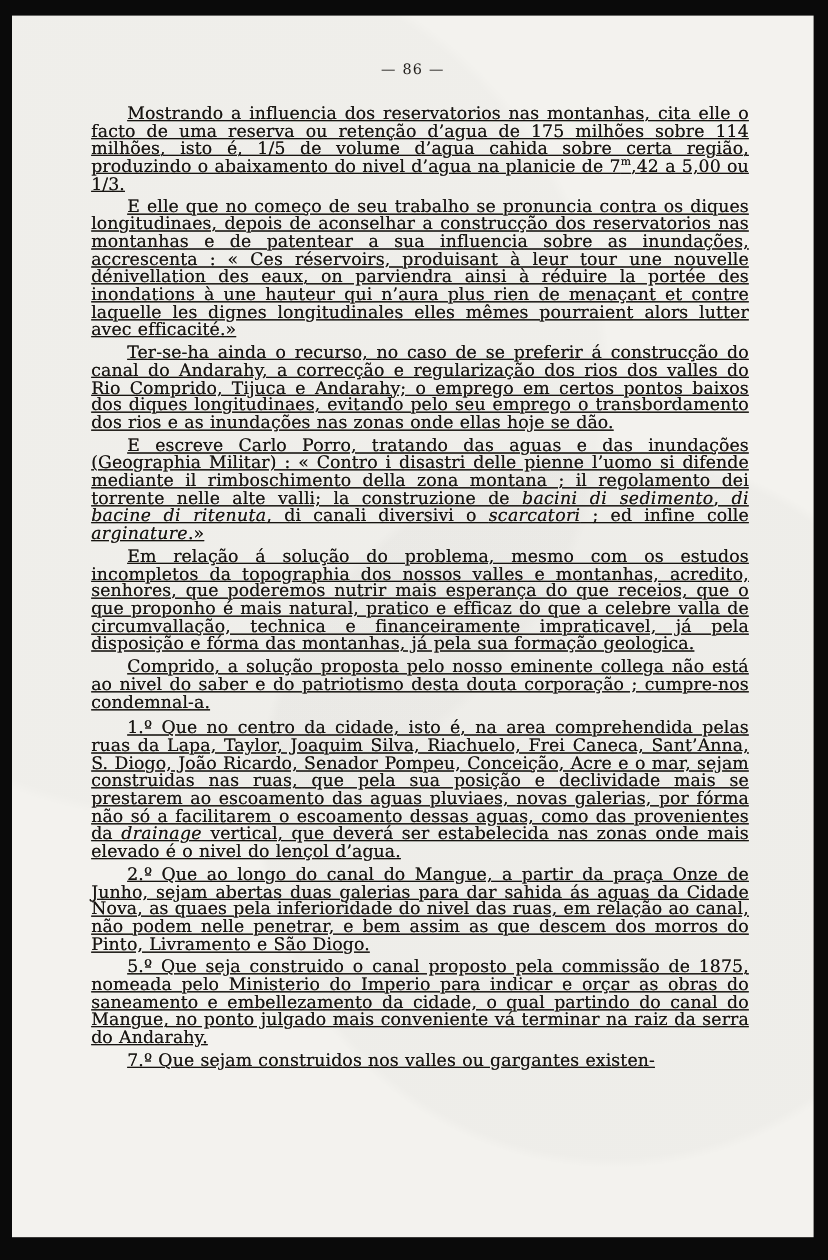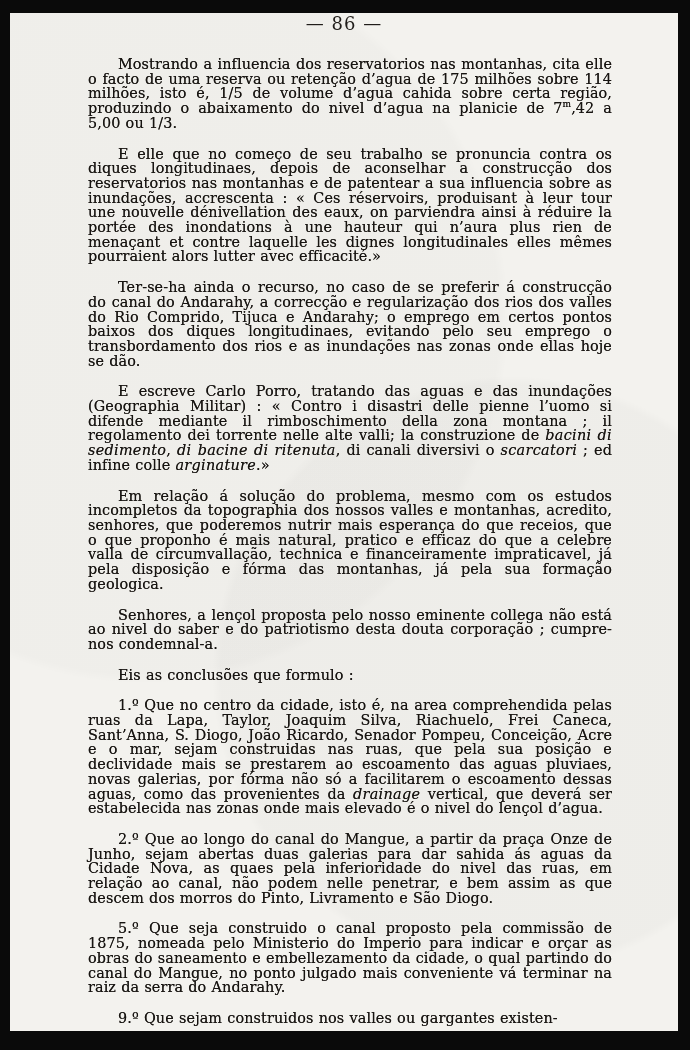--- a/index.html
+++ b/index.html
@@ -27,40 +27,42 @@
     width: 668px;
     height: 1018px;
     background: #f3f2ee;
     background-image:
       radial-gradient(circle at 20% 30%, rgba(0,0,0,0.015) 0 40%, transparent 41%),
       radial-gradient(circle at 75% 65%, rgba(0,0,0,0.02) 0 35%, transparent 36%);
     color: #171411;
     overflow: hidden;
   }
   .page-number {
+    margin-top: 38px;
     text-align: center;
-    font-size: 18px;
+    font-size: 12px;
     letter-spacing: 1px;
     color: #201d1a;
   }
   .text-column {
     margin-left: 62px;
     margin-top: 23px;
     width: 556px;
   }
   p.para {
-    margin: 16px;
+    margin: 4px;
     padding: 0;
     text-indent: 30px;
     text-align: justify;
     font-size: 14.4px;
     line-height: 14.7px;
     letter-spacing: 0.1px;
     word-spacing: 0.5px;
     text-shadow: 0 0 0.5px rgba(20,16,12,0.75);
+    text-decoration: underline;
   }
   p.para.gap {
     margin-top: 7px;
   }
   p.para em {
     font-style: italic;
     letter-spacing: 0.3px;
   }
   p.para sup {
     font-size: 9px;
@@ -73,21 +75,20 @@
 
 <div class="scan-frame">
   <div class="page">
     <div class="page-number">— 86 —</div>
     <div class="text-column">
         <p class="para"><span>Mostrando a influencia dos reservatorios nas montanhas, cita elle o facto de uma reserva ou retenção d’agua de 175 milhões sobre 114 milhões, isto é, 1/5 de volume d’agua cahida sobre certa região, produzindo o abaixamento do nivel d’agua na planicie de 7</span><sup>m</sup><span>,42 a 5,00 ou 1/3.</span></p>
         <p class="para"><span>E elle que no começo de seu trabalho se pronuncia contra os diques longitudinaes, depois de aconselhar a construcção dos reservatorios nas montanhas e de patentear a sua influencia sobre as inundações, accrescenta : « Ces réservoirs, produisant à leur tour une nouvelle dénivellation des eaux, on parviendra ainsi à réduire la portée des inondations à une hauteur qui n’aura plus rien de menaçant et contre laquelle les dignes longitudinales elles mêmes pourraient alors lutter avec efficacité.»</span></p>
         <p class="para"><span>Ter-se-ha ainda o recurso, no caso de se preferir á construcção do canal do Andarahy, a correcção e regularização dos rios dos valles do Rio Comprido, Tijuca e Andarahy; o emprego em certos pontos baixos dos diques longitudinaes, evitando pelo seu emprego o transbordamento dos rios e as inundações nas zonas onde ellas hoje se dão.</span></p>
         <p class="para"><span>E escreve Carlo Porro, tratando das aguas e das inundações (Geographia Militar) : « Contro i disastri delle pienne l’uomo si difende mediante il rimboschimento della zona montana ; il regolamento dei torrente nelle alte valli; la construzione de </span><em>bacini di sedimento</em><span>, </span><em>di bacine di ritenuta</em><span>, di canali diversivi o </span><em>scarcatori</em><span> ; ed infine colle </span><em>arginature</em><span>.»</span></p>
         <p class="para"><span>Em relação á solução do problema, mesmo com os estudos incompletos da topographia dos nossos valles e montanhas, acredito, senhores, que poderemos nutrir mais esperança do que receios, que o que proponho é mais natural, pratico e efficaz do que a celebre valla de circumvallação, technica e financeiramente impraticavel, já pela disposição e fórma das montanhas, já pela sua formação geologica.</span></p>
-        <p class="para"><span>Senhores, a lençol proposta pelo nosso eminente collega não está ao nivel do saber e do patriotismo desta douta corporação ; cumpre-nos condemnal-a.</span></p>
-        <p class="para gap"><span>Eis as conclusões que formulo :</span></p>
+        <p class="para"><span>Comprido, a solução proposta pelo nosso eminente collega não está ao nivel do saber e do patriotismo desta douta corporação ; cumpre-nos condemnal-a.</span></p>
         <p class="para gap"><span>1.º  Que no centro da cidade, isto é, na area comprehendida pelas ruas da Lapa, Taylor, Joaquim Silva, Riachuelo, Frei Caneca, Sant’Anna, S. Diogo, João Ricardo, Senador Pompeu, Conceição, Acre e o mar, sejam construidas nas ruas, que pela sua posição e declividade mais se prestarem ao escoamento das aguas pluviaes, novas galerias, por fórma não só a facilitarem o escoamento dessas aguas, como das provenientes da </span><em>drainage</em><span> vertical, que deverá ser estabelecida nas zonas onde mais elevado é o nivel do lençol d’agua.</span></p>
         <p class="para"><span>2.º  Que ao longo do canal do Mangue, a partir da praça Onze de Junho, sejam abertas duas galerias para dar sahida ás aguas da Cidade Nova, as quaes pela inferioridade do nivel das ruas, em relação ao canal, não podem nelle penetrar, e bem assim as que descem dos morros do Pinto, Livramento e São Diogo.</span></p>
         <p class="para"><span>5.º  Que seja construido o canal proposto pela commissão de 1875, nomeada pelo Ministerio do Imperio para indicar e orçar as obras do saneamento e embellezamento da cidade, o qual partindo do canal do Mangue, no ponto julgado mais conveniente vá terminar na raiz da serra do Andarahy.</span></p>
-        <p class="para"><span>9.º  Que sejam construidos nos valles ou gargantes existen-</span></p>
+        <p class="para"><span>7.º  Que sejam construidos nos valles ou gargantes existen-</span></p>
       </div>
   </div>
 </div>
 
 </body></html>

